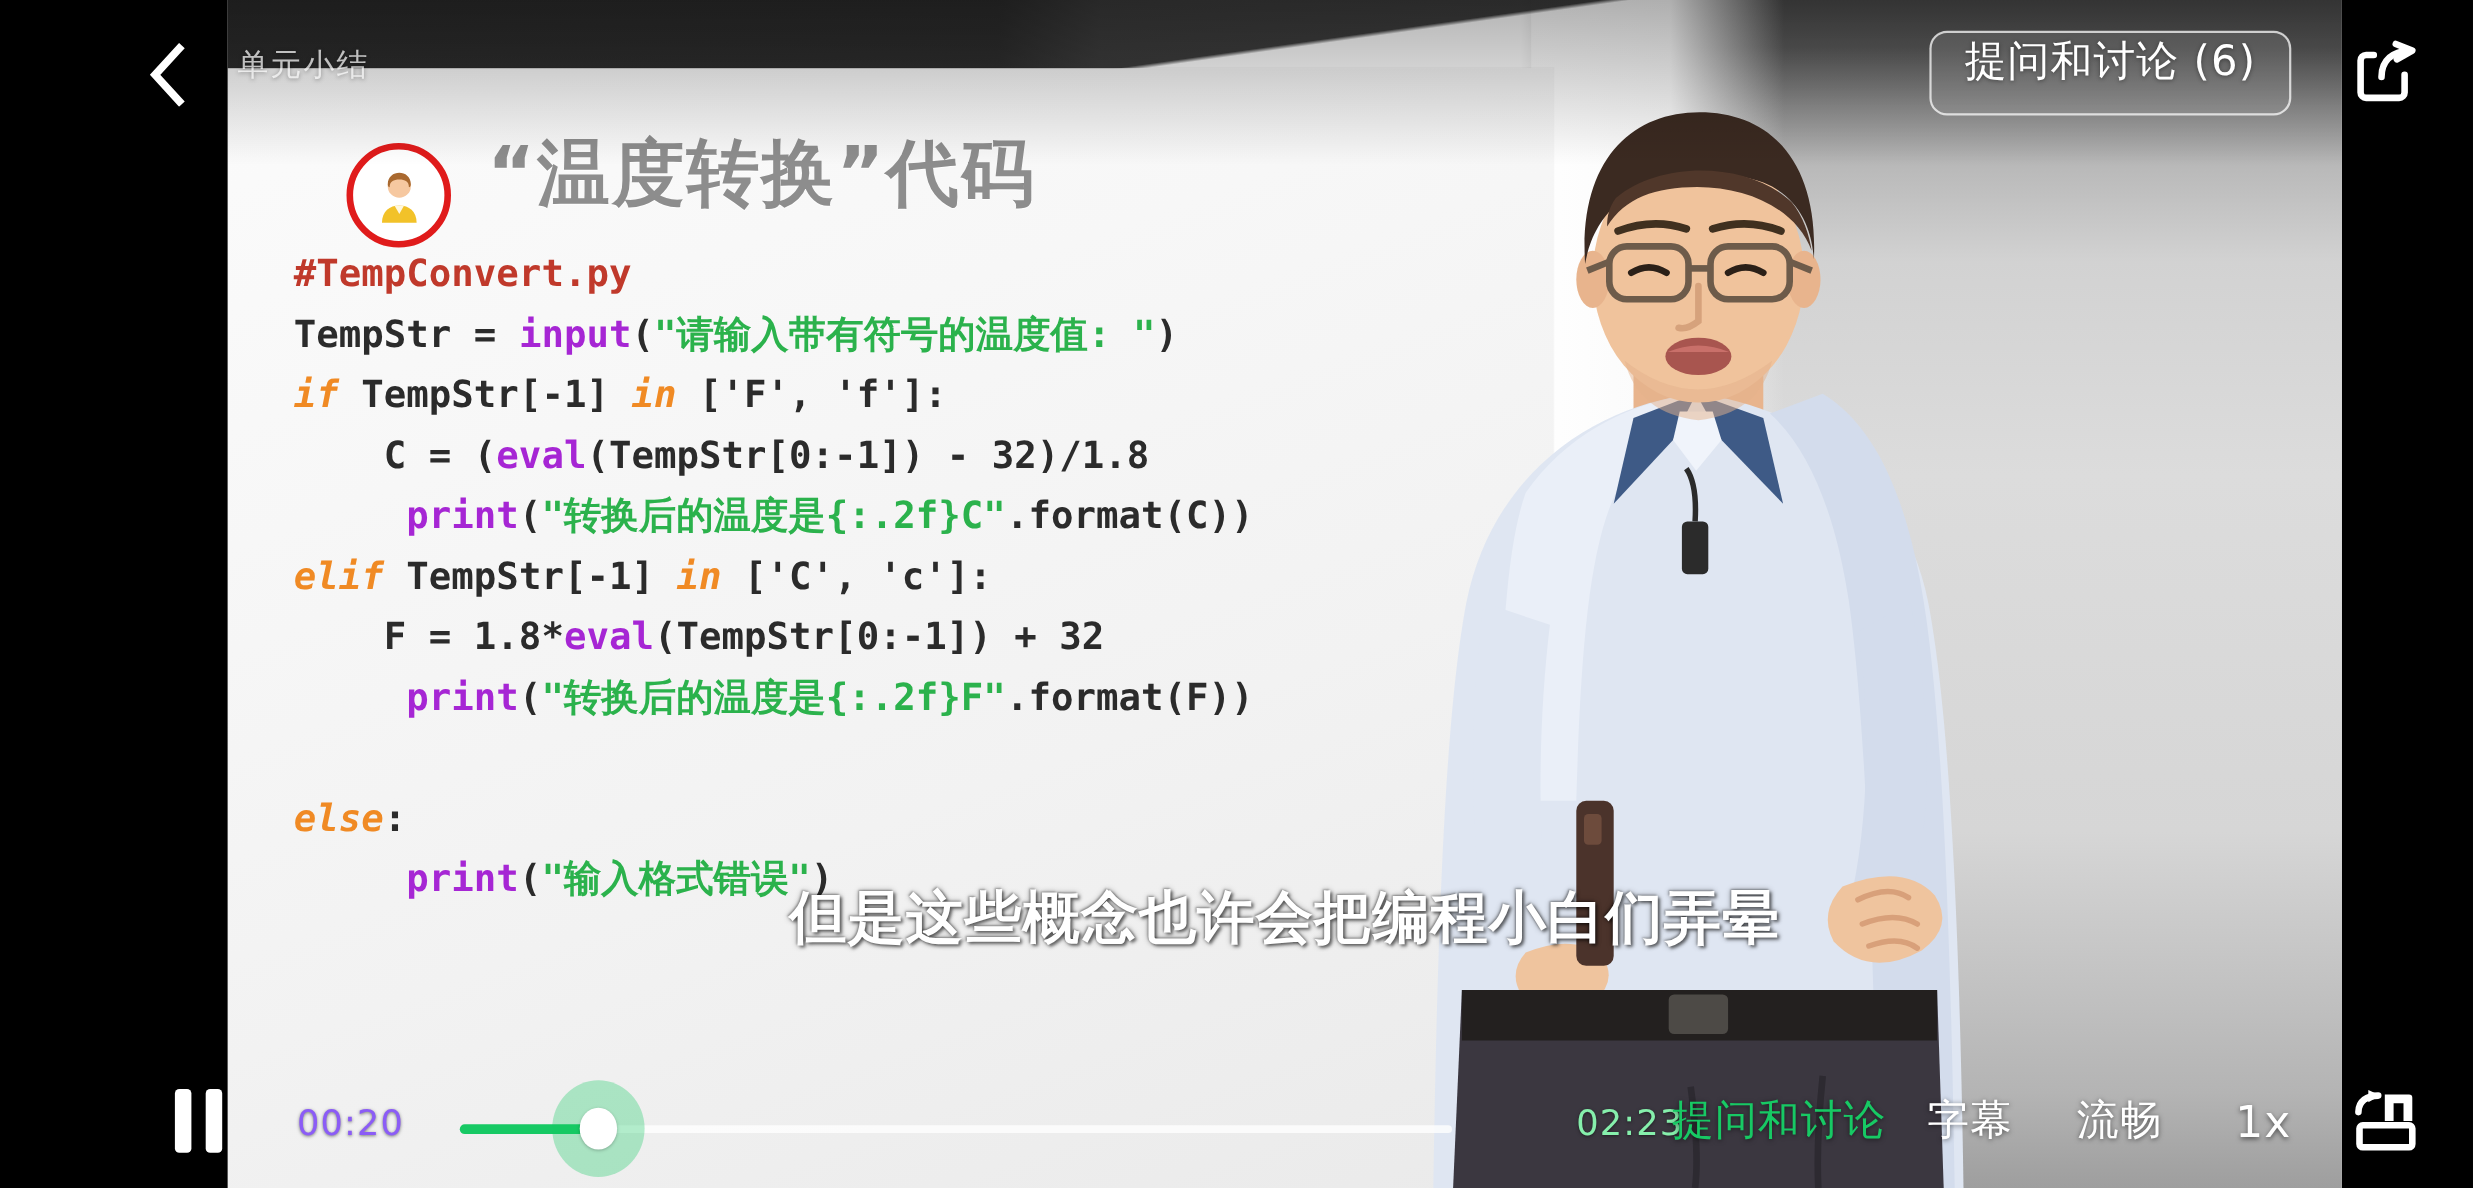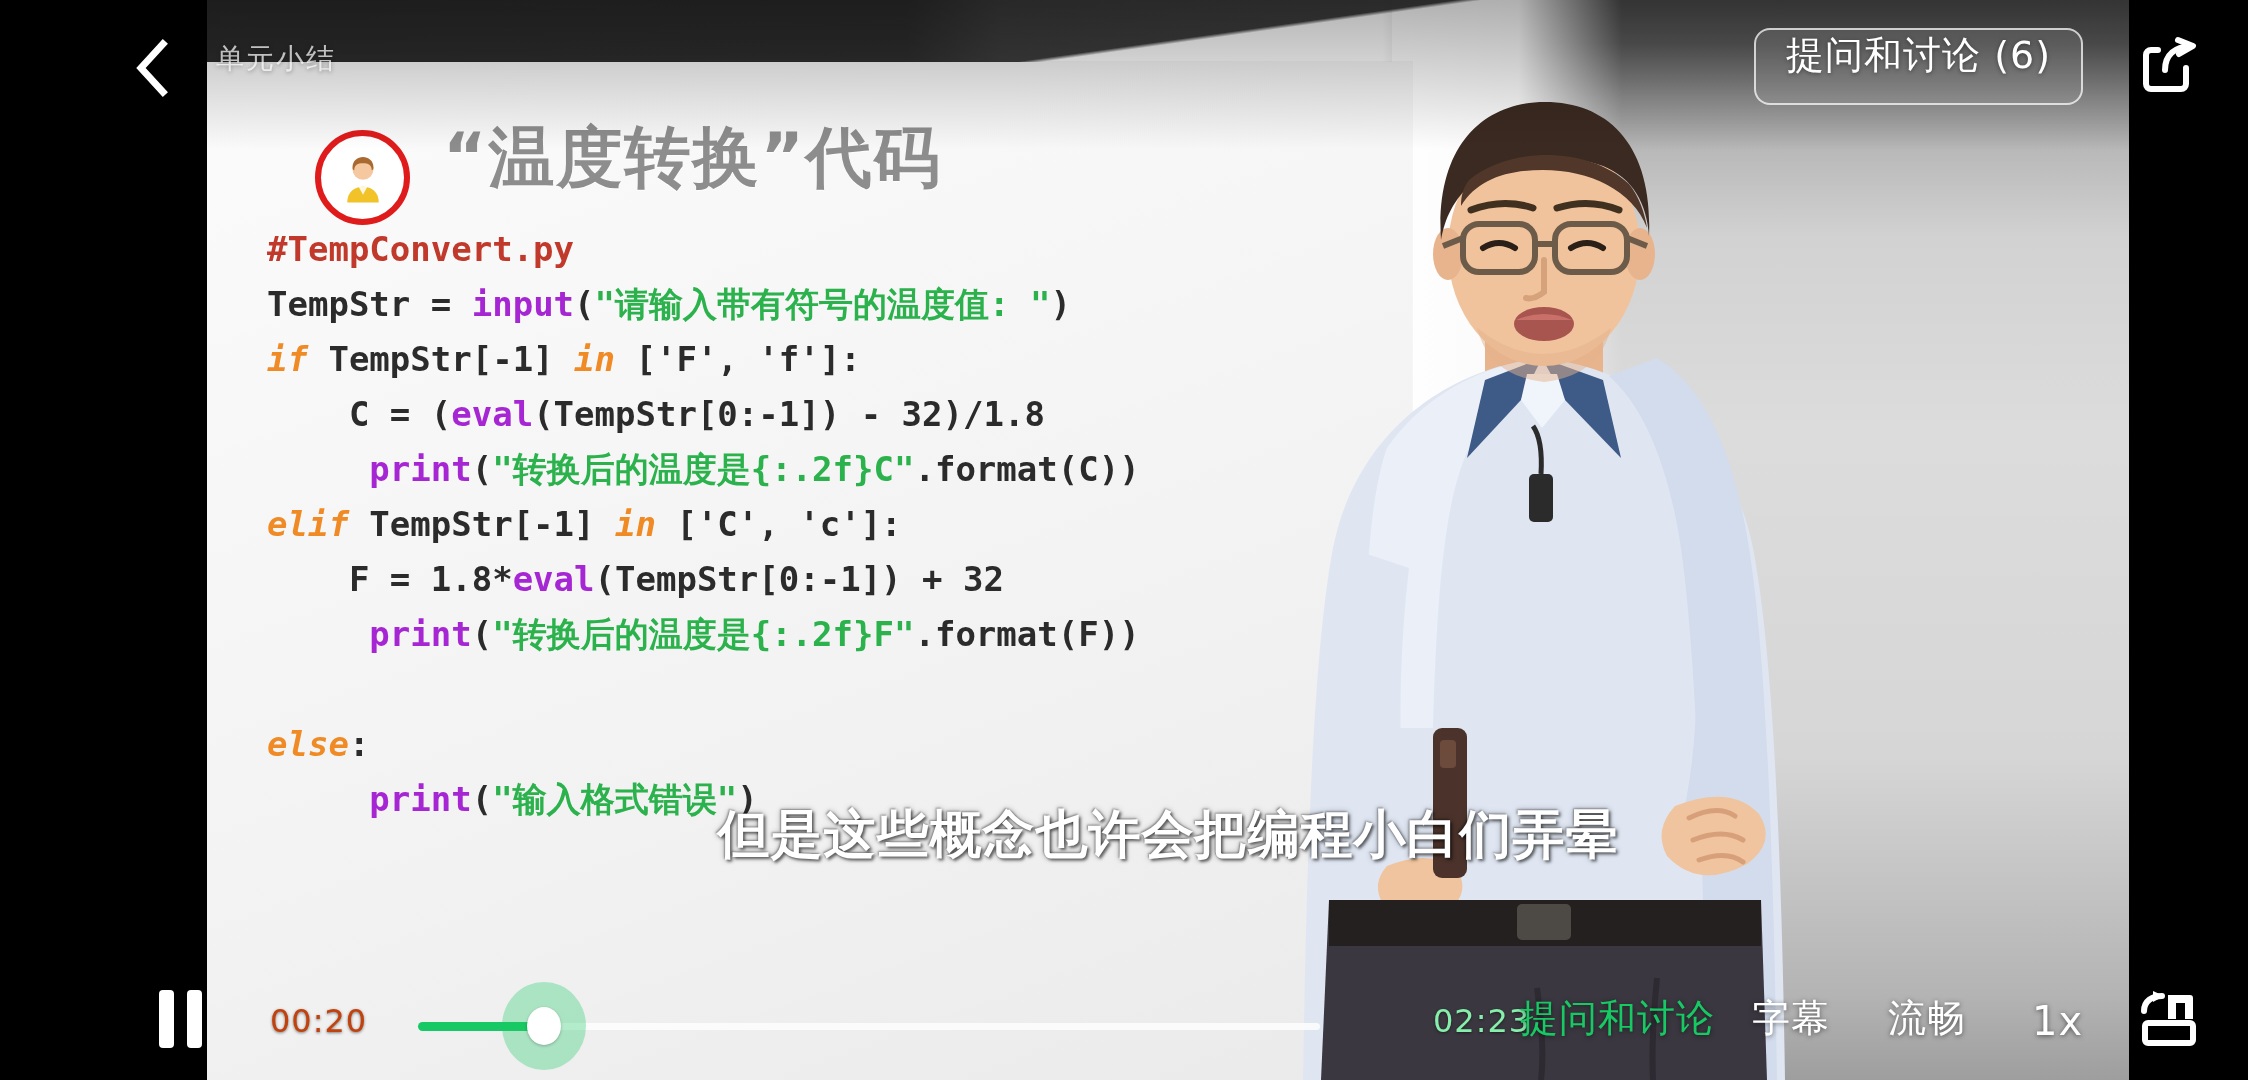--- a/index.html
+++ b/index.html
@@ -126,21 +126,21 @@
     position:absolute; left:0; bottom:0; width:2248px; height:120px; z-index:40;
   }
   #pause-btn {
     position:absolute; left:140px; bottom:24px; width:80px; height:74px;
     display:flex; align-items:center; justify-content:center; gap:13px; cursor:pointer;
   }
   .pause-bar { width:15px; height:58px; background:#fff; border-radius:4px; }
 
   #time-current {
     position:absolute; left:270px; bottom:40px;
-    color:#c2410c; font-size:32px; letter-spacing:1px;
+    color:#8b5cf6; font-size:32px; letter-spacing:1px;
     font-family:"DejaVu Sans",sans-serif;
     text-shadow:0 1px 3px rgba(0,0,0,.5);
   }
   #progress-wrap {
     position:absolute; left:418px; bottom:48px; width:902px; height:12px; cursor:pointer;
   }
   #progress-track {
     position:absolute; left:0; top:3px; width:100%; height:7px;
     background:rgba(255,255,255,.78); border-radius:4px;
   }

